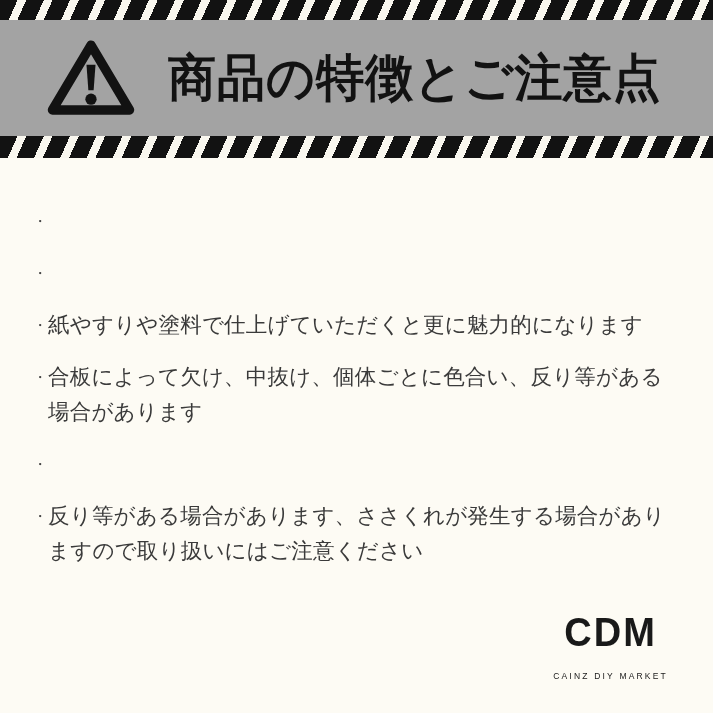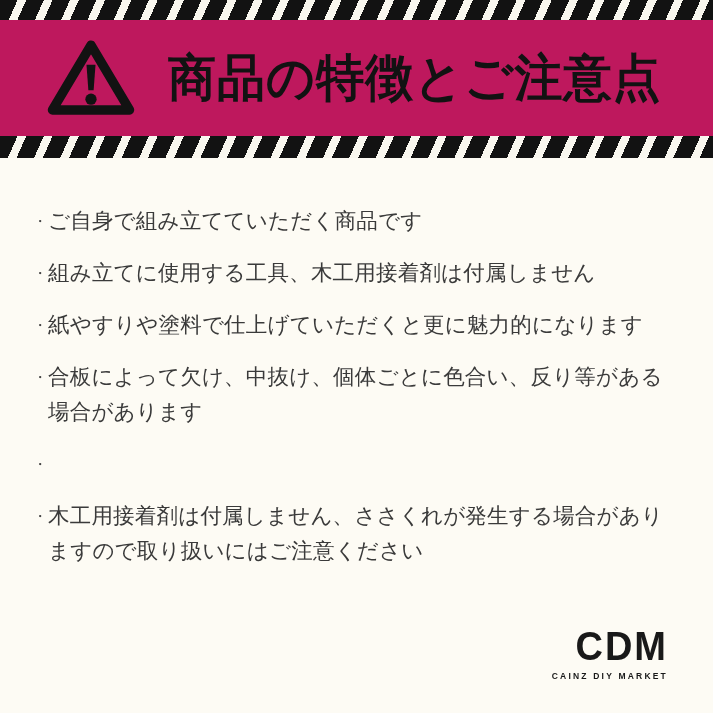--- a/index.html
+++ b/index.html
@@ -11,21 +11,21 @@
   .page {
     position: relative;
     width: 713px;
     height: 713px;
     background: #fdfbf4;
     overflow: hidden;
   }
 
   
   .header {
-    background: #be185d;
+    background: #a3a3a3;
   }
 
   .hazard-stripe {
     height: 21px;
     background: repeating-linear-gradient(
       114deg,
       #121212 0 16px,
       #f9f7ef 16px 24px
     );
   }
@@ -81,36 +81,36 @@
     line-height: 35px;
     max-width: 622px;
     letter-spacing: 0.2px;
   }
 
   
   .logo {
     position: absolute;
     right: 45px;
     bottom: 32px;
-    text-align: right;
+    text-align: center;
     color: #191919;
   }
 
   .logo-mark {
     font-size: 38px;
     line-height: 1;
     font-weight: 900;
     letter-spacing: 2px;
     transform: scaleY(1.05);
   }
 
   .logo-subtitle {
-    margin-top: 6px;
+    margin-top: 20px;
     font-size: 8.5px;
-    font-weight: 700;
+    font-weight: 400;
     letter-spacing: 2.2px;
     white-space: nowrap;
   }
 </style>
 </head>
 <body>
 
 <div class="page">
 
   <div class="header">
@@ -126,45 +126,43 @@
       <h1 class="page-title">商品の特徴とご注意点</h1>
     </div>
 
     <div class="hazard-stripe bottom"></div>
   </div>
 
   <ul class="notes">
 
       <li class="note-item">
         <span class="note-bullet">・</span>
-        <span class="note-text">ご自身で組み立てていただく商品です</span>
       </li>
 
       <li class="note-item">
         <span class="note-bullet">・</span>
-        <span class="note-text">組み立てに使用する工具、木工用接着剤は付属しません</span>
       </li>
 
       <li class="note-item">
         <span class="note-bullet">・</span>
         <span class="note-text">紙やすりや塗料で仕上げていただくと更に魅力的になります</span>
       </li>
 
       <li class="note-item">
         <span class="note-bullet">・</span>
         <span class="note-text">合板によって欠け、中抜け、個体ごとに色合い、反り等がある場合があります</span>
       </li>
 
       <li class="note-item">
         <span class="note-bullet">・</span>
       </li>
 
       <li class="note-item">
         <span class="note-bullet">・</span>
-        <span class="note-text">木工用接着剤は付属しません、ささくれが発生する場合がありますので取り扱いにはご注意ください</span>
+        <span class="note-text">反り等がある場合があります、ささくれが発生する場合がありますので取り扱いにはご注意ください</span>
       </li>
     </ul>
 
   <div class="logo">
     <div class="logo-mark">CDM</div>
     <div class="logo-subtitle">CAINZ DIY MARKET</div>
   </div>
 
 </div>
 

